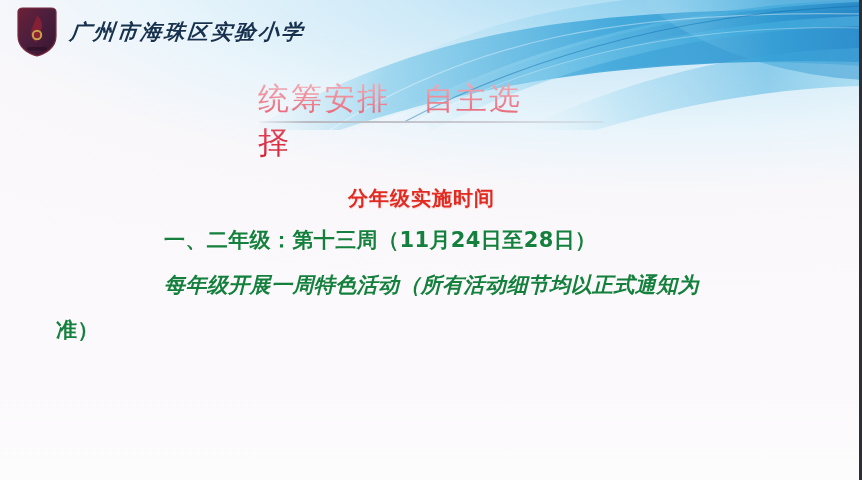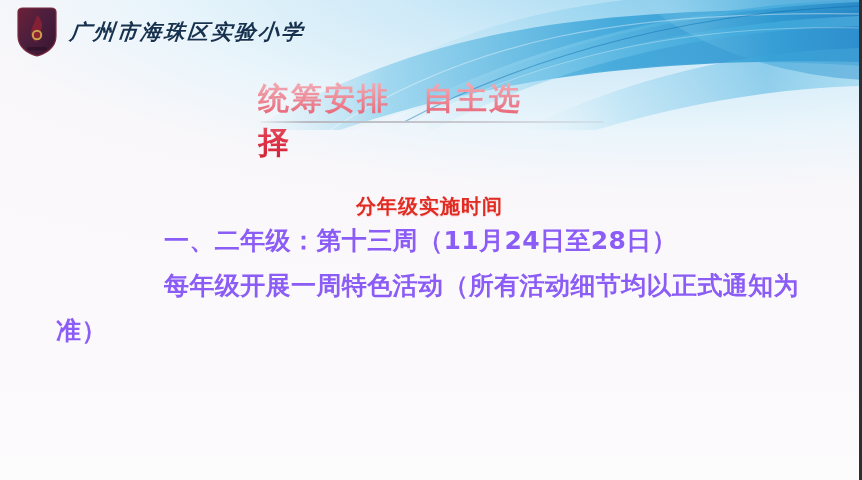--- a/index.html
+++ b/index.html
@@ -78,21 +78,21 @@
   .title-block {
     position: absolute;
     left: 258px;
     top: 76px;
     width: 350px;
     z-index: 5;
   }
   .main-title {
     font-family: "DejaVu Sans", "Liberation Sans", sans-serif;
     font-size: 31px;
-    font-weight: 700;
+    font-weight: 400;
     line-height: 1.42;
     letter-spacing: 2px;
     margin: 0;
     background: linear-gradient(180deg, #f3b9bf 0%, #ec7f8e 32%, #e0354a 70%, #cf1f33 100%);
     -webkit-background-clip: text;
     background-clip: text;
     color: transparent;
     -webkit-text-fill-color: transparent;
     text-shadow: none;
     white-space: pre-line;
@@ -110,46 +110,47 @@
   .subtitle {
     position: absolute;
     left: 340px;
     top: 177px;
     font-size: 20px;
     font-weight: 700;
     letter-spacing: 1px;
     color: #e02a22;
     text-shadow: 0 1px 1px rgba(255,160,150,0.45);
     z-index: 5;
-    margin: 16px;
+    margin: 8px;
   }
 
   
   .body-block {
     position: absolute;
     left: 56px;
     top: 218px;
     right: 60px;
     z-index: 5;
   }
   .body-line {
-    font-size: 25px;
+    font-size: 21px;
     font-weight: 700;
-    color: #8b5cf6;
+    color: #15803d;
     letter-spacing: 0.4px;
     line-height: 45px;
     white-space: nowrap;
     margin: 0;
     text-shadow: 0 1px 0 rgba(255,255,255,0.5);
   }
   .body-line.indented { padding-left: 108px; }
   .body-line.note {
     padding-left: 108px;
     white-space: normal;
     line-height: 45px;
+    font-style: italic;
   }
   .note-wrap {
     padding-left: 0;
   }
 </style>
 </head>
 <body>
 
 <div class="slide">
 

